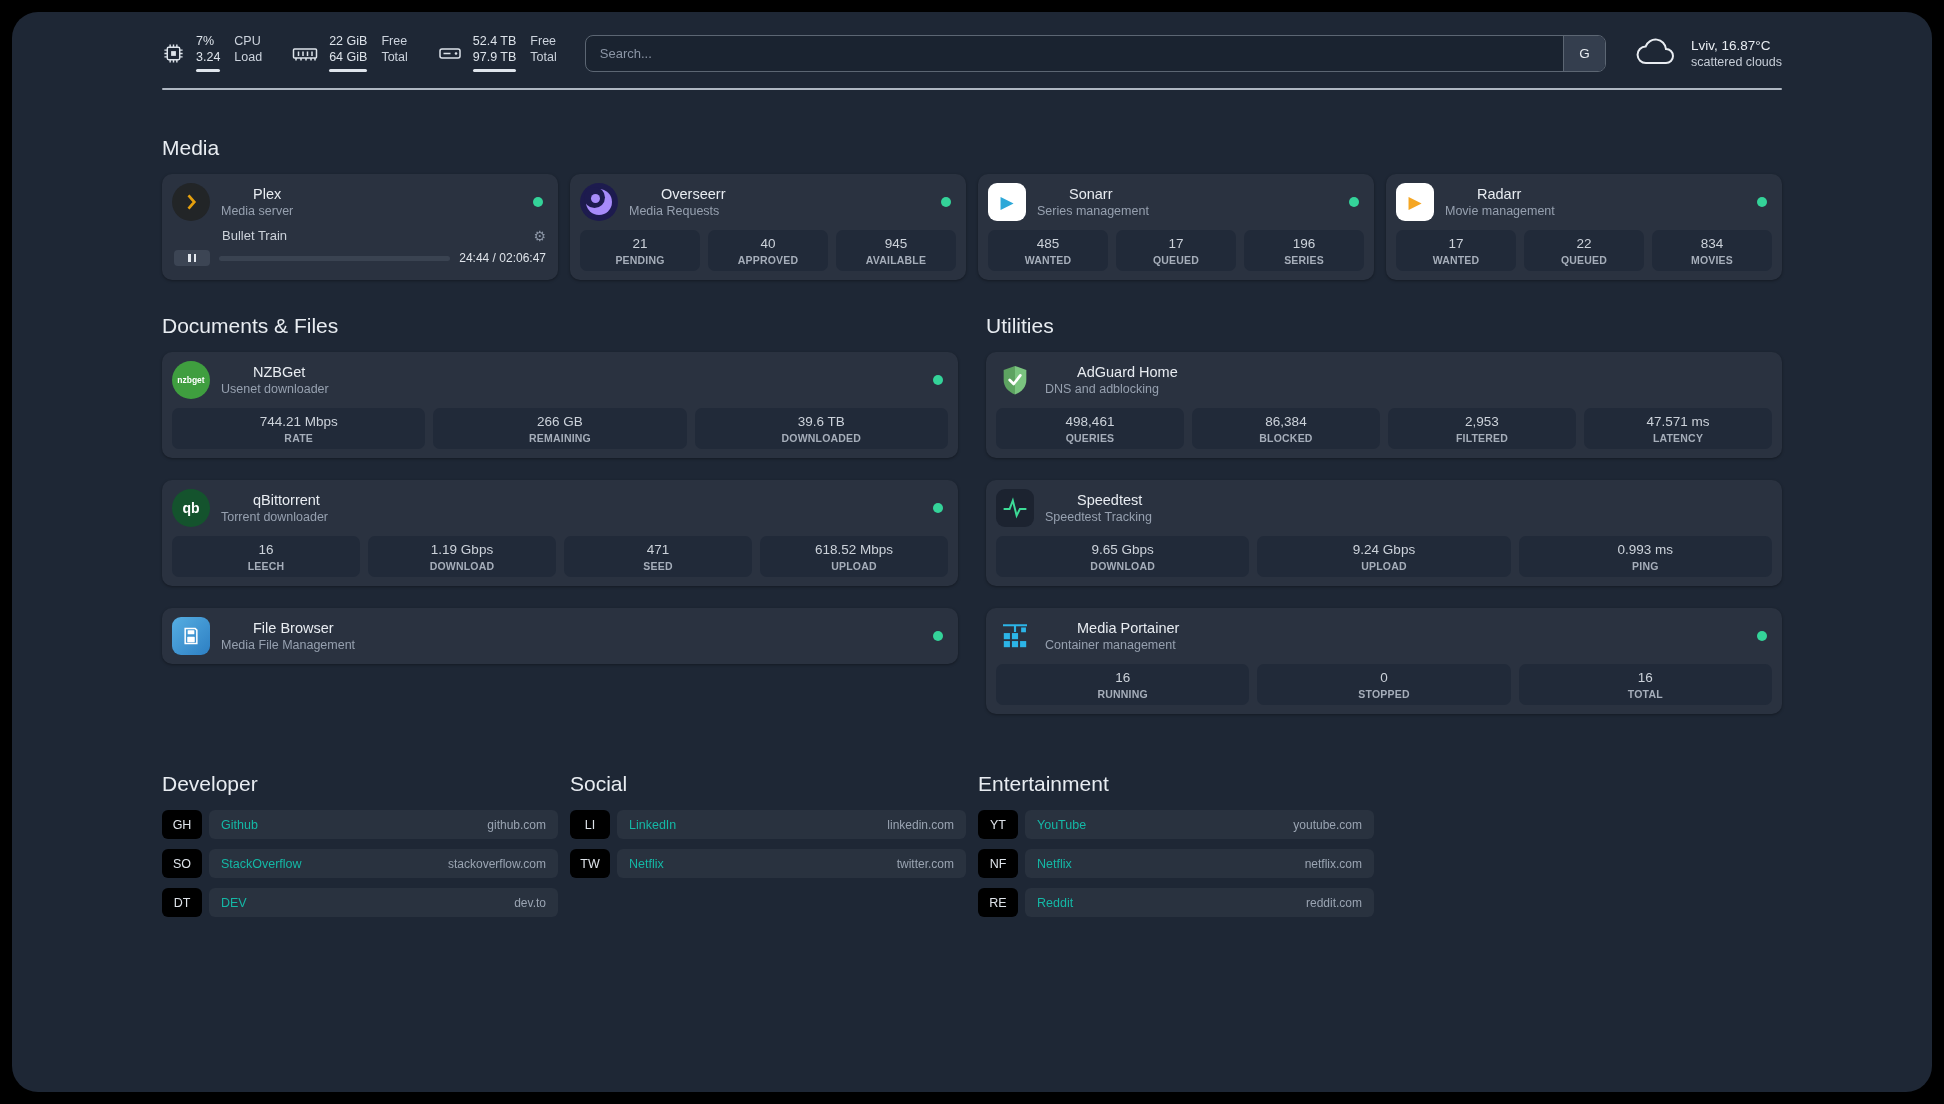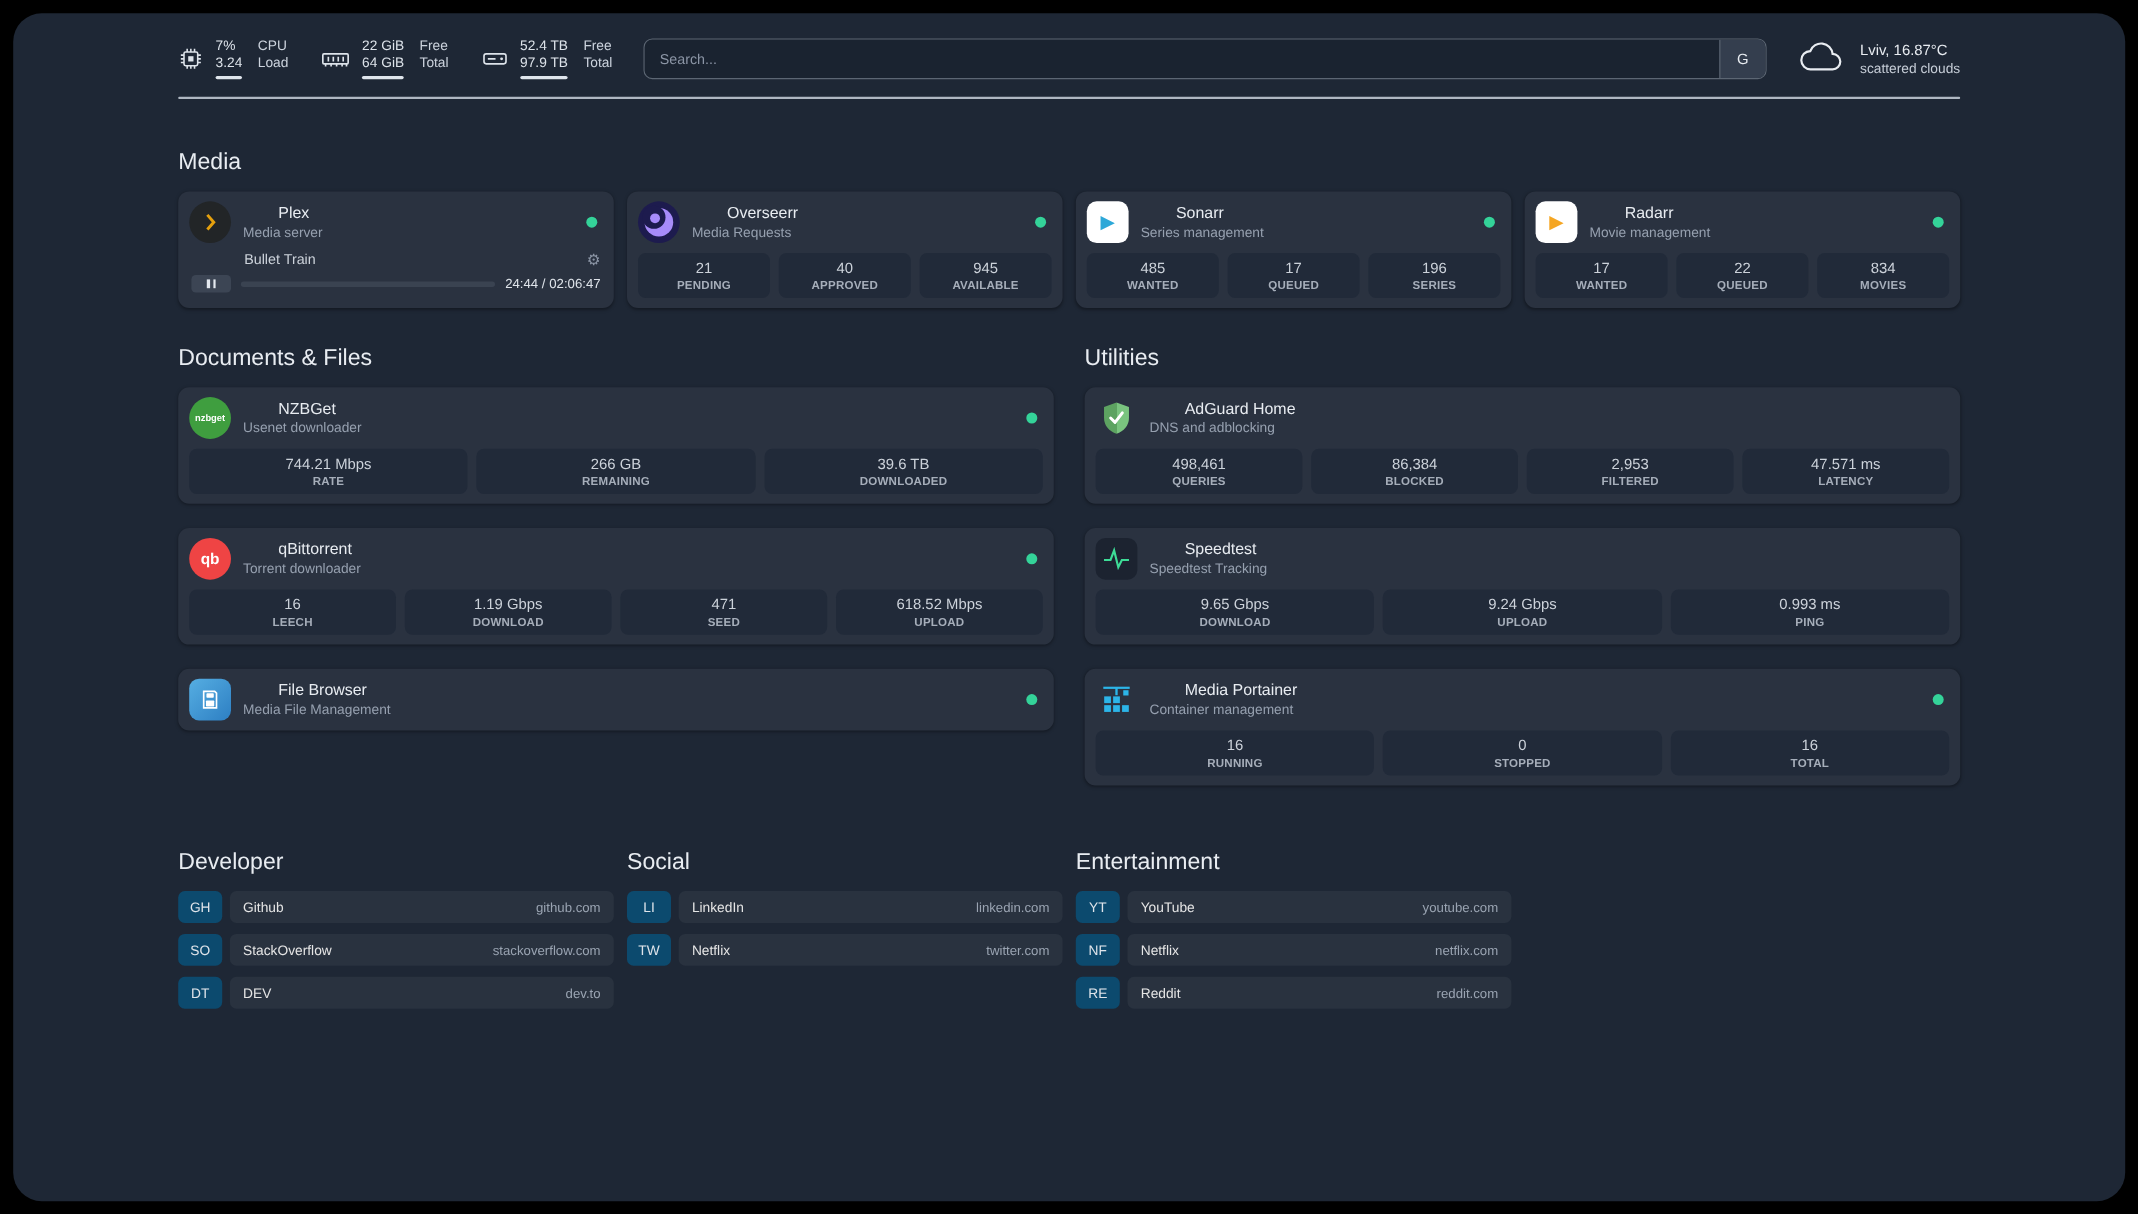--- a/index.html
+++ b/index.html
@@ -94,39 +94,39 @@
   
   .icon-plex { background: #222527; border-radius: 50%; }
   .icon-overseerr { background: #1d1b4e; border-radius: 50%; position: relative; overflow: hidden; }
   .ov-c1 { position: absolute; inset: 6px; border-radius: 50%; background: #a78bfa; }
   .ov-c2 { position: absolute; width: 21px; height: 21px; border-radius: 50%; background: #1d1b4e; top: 4px; left: 4px; }
   .ov-c3 { position: absolute; width: 9px; height: 9px; border-radius: 50%; background: #a78bfa; top: 11px; left: 11px; }
   .icon-sonarr { background: #ffffff; border-radius: 9px; color: #2da8d8; font-size: 17px; }
   .icon-radarr { background: #ffffff; border-radius: 9px; color: #f5a623; font-size: 17px; }
   .icon-nzbget { background: #3f9e3f; border-radius: 50%; }
   .nzb-text { font-size: 8.5px; font-weight: 700; color: #fff; }
-  .icon-qb { background: #ef4444; border-radius: 50%; }
+  .icon-qb { background: #14532d; border-radius: 50%; }
   .qb-text { font-size: 14px; font-weight: 700; color: #fff; }
   .icon-fb { background: linear-gradient(135deg, #56aee2, #2d7fc3); border-radius: 9px; }
   .icon-speedtest { background: #1c2330; border-radius: 9px; }
 
   
   .bm-grid { display: grid; grid-template-columns: repeat(4, 1fr); gap: 12px; margin-top: 58px; padding-bottom: 40px; }
   .bm-list { display: flex; flex-direction: column; gap: 10px; }
   .bm-row { display: flex; align-items: stretch; gap: 7px; height: 29px; cursor: pointer; }
   .bm-abbr {
-    width: 40px; background: #0c4a6e; border-radius: 6px;
+    width: 40px; background: #000000; border-radius: 6px;
     display: flex; align-items: center; justify-content: center;
     font-size: 12.5px; color: #dfe4ea;
   }
   .bm-pill {
     flex: 1; background: #29323f; border-radius: 6px;
     display: flex; align-items: center; padding: 0 12px;
   }
-  .bm-name { font-size: 12.5px; color: #e5e5e5; }
+  .bm-name { font-size: 12.5px; color: #14b8a6; }
   .bm-url { margin-left: auto; font-size: 12px; color: #9aa4b2; }
 
   svg { display: block; }
 </style>
 </head>
 <body>
 
 <div class="frame">
   <div class="container">
 

